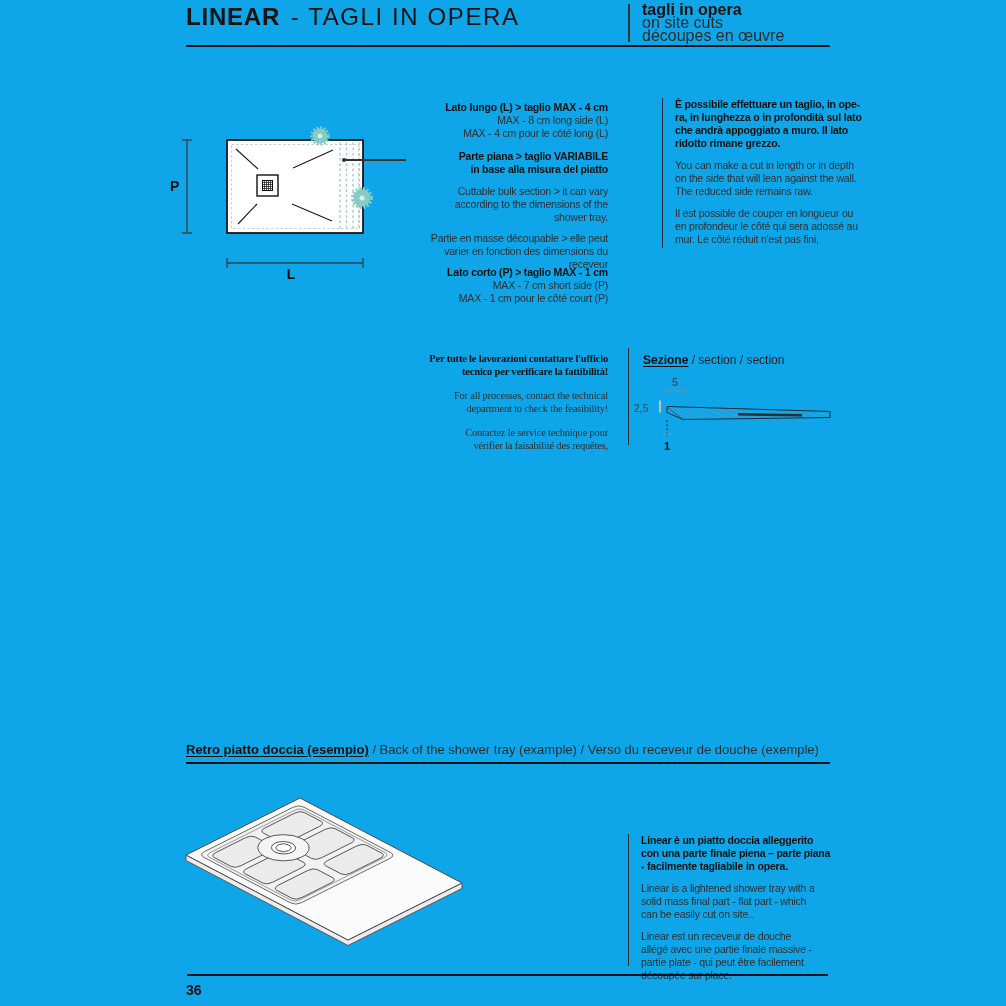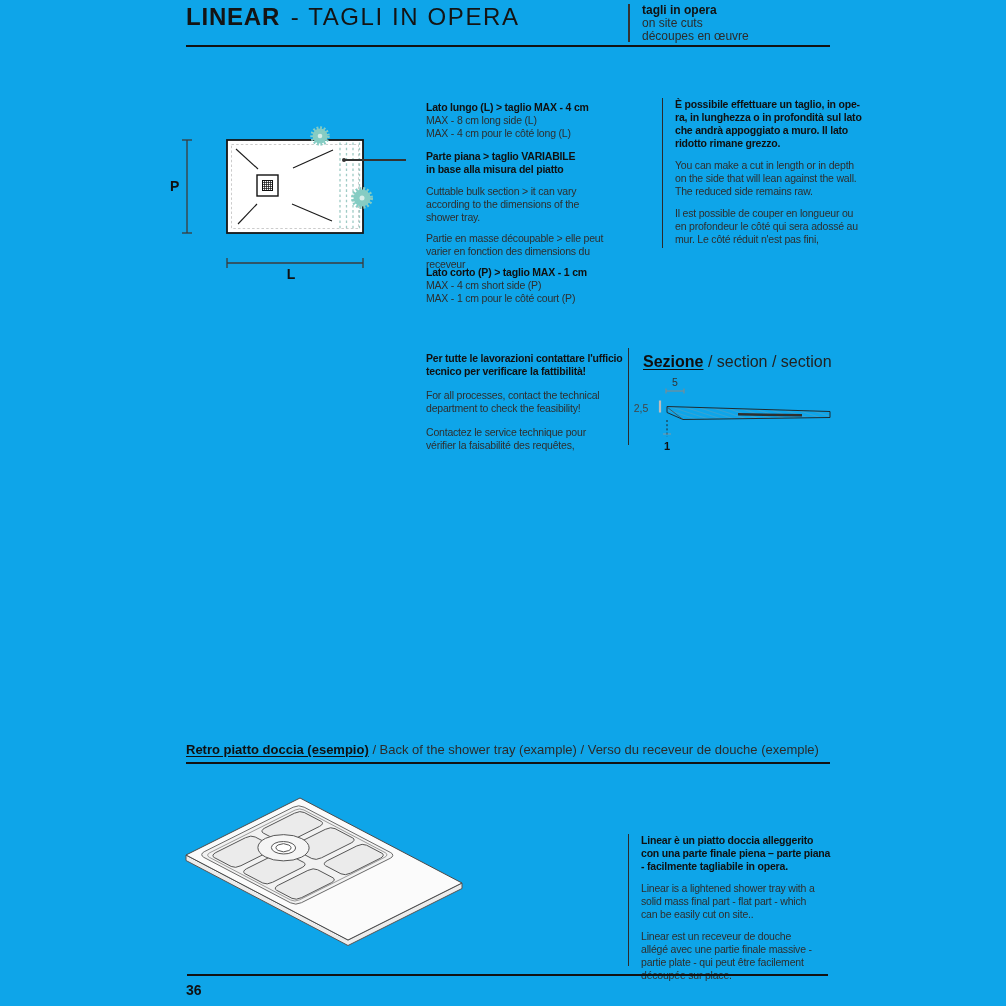--- a/index.html
+++ b/index.html
@@ -7,32 +7,32 @@
         font-family:"Liberation Sans","DejaVu Sans",sans-serif;color:#222;}
   .abs{position:absolute;}
   .rule{position:absolute;background:#121212;}
   .vline{position:absolute;width:0;border-left:1.6px solid #2b2b2b;}
 
   .main-title{position:absolute;left:186px;top:3px;font-size:24px;color:#141414;white-space:nowrap;}
   .main-title .brand{font-weight:700;letter-spacing:0.8px;}
   .main-title .rest{font-weight:400;letter-spacing:1.6px;margin-left:4px;}
 
   .topic{position:absolute;left:628px;top:4px;width:200px;border-left:2px solid #333;
-         padding-left:12px;font-size:12px;line-height:12.8px;color:#2b2b2b;}
+         padding-left:12px;font-size:16px;line-height:12.8px;color:#2b2b2b;}
   .topic .b{font-weight:700;color:#111;}
 
   .para{white-space:pre-line;font-size:10.5px;line-height:13px;letter-spacing:-0.2px;color:#2e2e2e;margin:0 0 9px 0;}
   .para.b{font-weight:700;color:#101010;}
-  .col-mid{position:absolute;left:426px;width:218px;}
+  .col-mid{position:absolute;left:390px;width:218px;text-align:right;}
   .col-right{position:absolute;left:628px;width:218px;border-left:1.6px solid #2b2b2b;padding-left:12px;}
 
   .tight{margin-bottom:0;}
-  .gap11 .para{margin-bottom:11px;}
-
-  .sec-head{font-size:16px;color:#222;white-space:nowrap;}
+  .gap11 .para{margin-bottom:11px;font-family:Liberation Serif, serif;}
+
+  .sec-head{font-size:12px;color:#222;white-space:nowrap;}
   .sec-head .u{font-weight:700;color:#0f0f0f;text-decoration:underline;text-underline-offset:2px;}
 
   .retro-head{position:absolute;left:186px;top:742px;font-size:13px;color:#2b2b2b;white-space:nowrap;}
   .retro-head .u{font-weight:700;color:#0f0f0f;text-decoration:underline;text-underline-offset:2px;}
 
   .pagenum{position:absolute;left:186px;top:982px;font-size:14px;font-weight:700;color:#111;}
 
   svg text{font-family:"Liberation Sans","DejaVu Sans",sans-serif;}
 </style>
 </head>
@@ -128,21 +128,21 @@
     <p class="para" style="margin-bottom:8px;">Cuttable bulk section &gt; it can vary
 according to the dimensions of the
 shower tray.</p>
     <p class="para tight">Partie en masse découpable &gt; elle peut
 varier en fonction des dimensions du
 receveur</p>
   </div>
 
   <div class="col-mid" style="top:266px;">
     <p class="para b tight">Lato corto (P) &gt; taglio MAX - 1 cm</p>
-    <p class="para tight">MAX - 4 cm short side (P)</p>
+    <p class="para tight">MAX - 7 cm short side (P)</p>
     <p class="para tight">MAX - 1 cm pour le côté court (P)</p>
   </div>
 
   <div class="col-mid gap11" style="top:352px;">
     <p class="para b">Per tutte le lavorazioni contattare l'ufficio
 tecnico per verificare la fattibilità!</p>
     <p class="para">For all processes, contact the technical
 department to check the feasibility!</p>
     <p class="para">Contactez le service technique pour
 vérifier la faisabilité des requêtes,</p>

